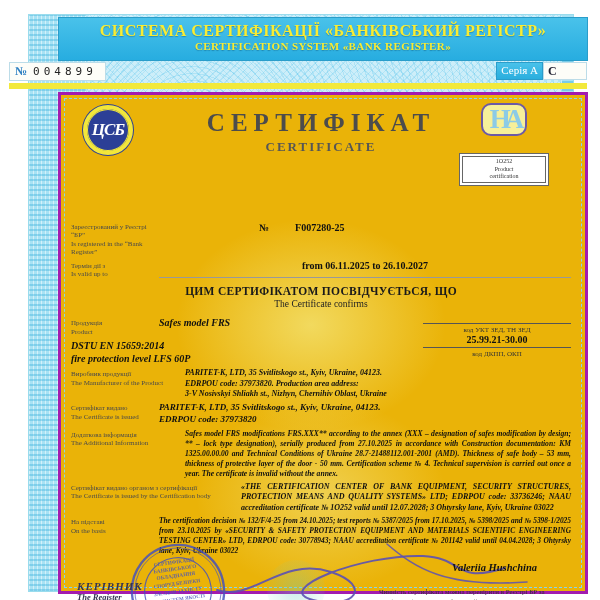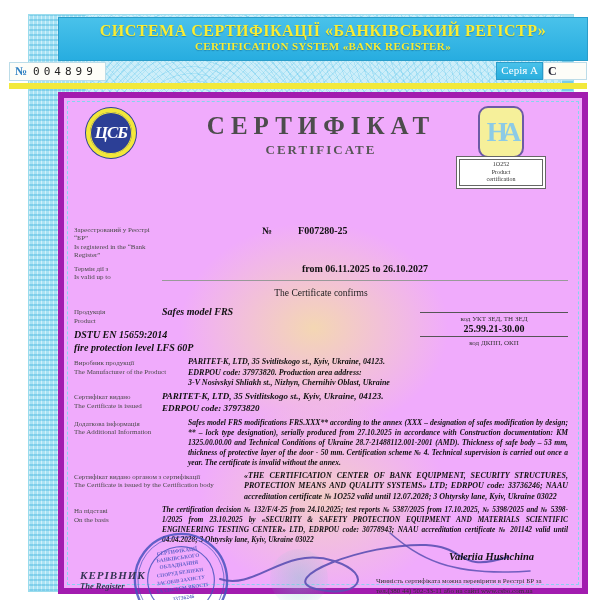--- a/index.html
+++ b/index.html
@@ -46,42 +46,42 @@
 
   .series { position:absolute; right:13px; top:62px; height:18px; display:flex; }
   .series .lbl-box { background:linear-gradient(#49c2ea,#2aaede); border:1px solid #2a9dca; color:#fff; font-size:11px; padding:1px 4px; }
   .series .letter-box { background:#fdfdf8; border:1px solid #bcdce8; width:44px; font-size:12px; font-weight:bold; color:#223; padding:1px 4px; }
 
   .yellow-stripe { position:absolute; left:9px; right:13px; top:83px; height:6px; background:#f2e93c; }
 
   
   .panel {
     position:absolute; left:58px; right:12px; top:92px; bottom:6px;
-    background:#f0abfc; border:6px solid #a21caf;
+    background:#eab308; border:3px solid #a21caf;
   }
   .panel-inner { position:absolute; inset:3px; border:1px dashed #86d4ee; pointer-events:none; }
   .content { position:relative; height:100%; padding:8px 14px 0 10px; }
 
   .wm1 { position:absolute; left:110px; top:120px; width:280px; height:220px;
          background:radial-gradient(ellipse at center, rgba(246,238,140,.65), rgba(246,238,140,0) 68%); }
   .wm2 { position:absolute; left:130px; top:300px; width:260px; height:200px;
          background:radial-gradient(ellipse at center, rgba(246,238,150,.5), rgba(246,238,150,0) 68%); }
 
   .logo-csb {
     position:absolute; left:22px; top:10px; width:50px; height:50px; border-radius:50%;
     background:#2c3f96; border:4px solid #f3e73a; box-shadow:0 0 0 1px #2c3f96, inset 0 0 0 1px #f3e73a;
     color:#fff; font-weight:bold; font-size:17px; letter-spacing:-1px;
     display:flex; align-items:center; justify-content:center; font-style:italic;
   }
   .cert-title { text-align:center; padding-top:6px; }
   .cert-title .uk { font-size:25px; font-weight:bold; letter-spacing:6px; color:#4c4c4c; }
   .cert-title .en { font-size:13px; font-weight:bold; letter-spacing:2px; color:#565656; margin-top:2px; }
 
   .logo-na {
-    position:absolute; right:58px; top:8px; width:46px; height:52px;
+    position:absolute; right:58px; top:8px; width:46px; height:33px;
     background:#f6f09a; border:2px solid #6c5aa6; border-radius:10px;
     color:#8ccbe6; font-weight:bold; font-size:27px; letter-spacing:-6px;
     display:flex; align-items:center; justify-content:center;
   }
   .accred-box {
     position:absolute; right:36px; top:58px; width:90px;
     border:1px solid #666; padding:2px; background:#fff;
   }
   .accred-box .inner { border:1px solid #666; text-align:center; font-size:6px; line-height:1.25; color:#333; padding:1px 0; }
 
@@ -184,20 +184,21 @@
 
         <div class="row valid-row">
           <div class="lbl">
             <div>Термін дії з</div>
             <div>Is valid up to</div>
           </div>
           <div class="val">from 06.11.2025  to  26.10.2027</div>
         </div>
 
         <div class="confirms">
+          <div class="uk">ЦИМ СЕРТИФІКАТОМ ПОСВІДЧУЄТЬСЯ, ЩО</div>
           <div class="en">The Certificate confirms</div>
         </div>
 
         <div class="split">
           <div class="split-left">
             <div class="row">
               <div class="lbl">
                 <div>Продукція</div>
                 <div>Product</div>
               </div>

